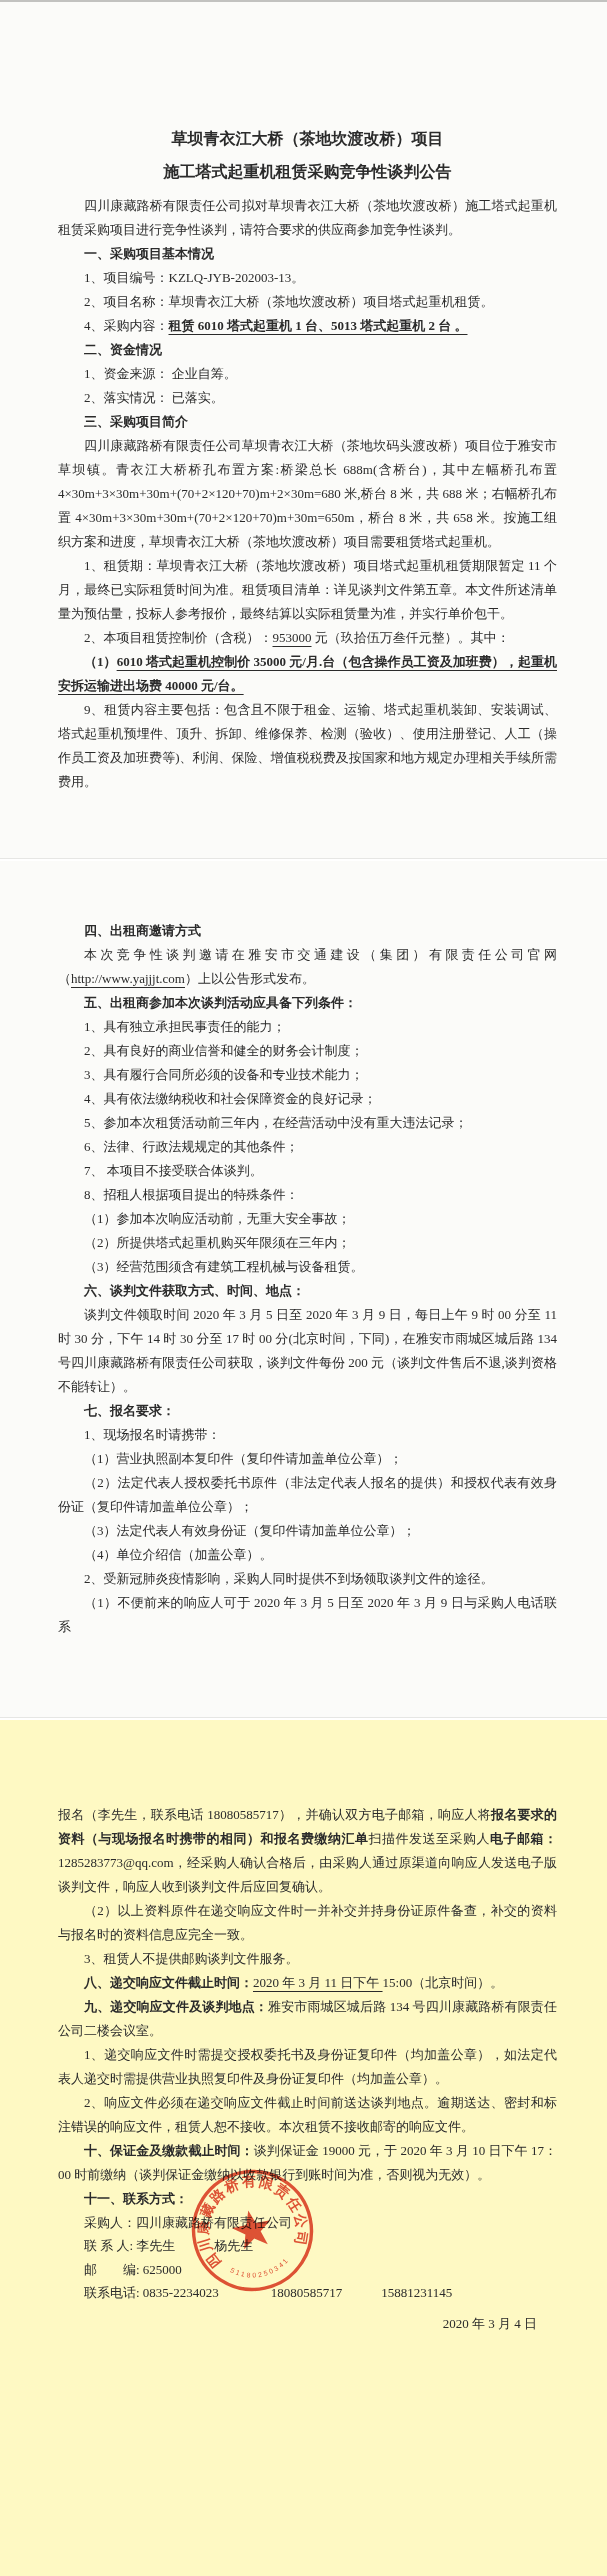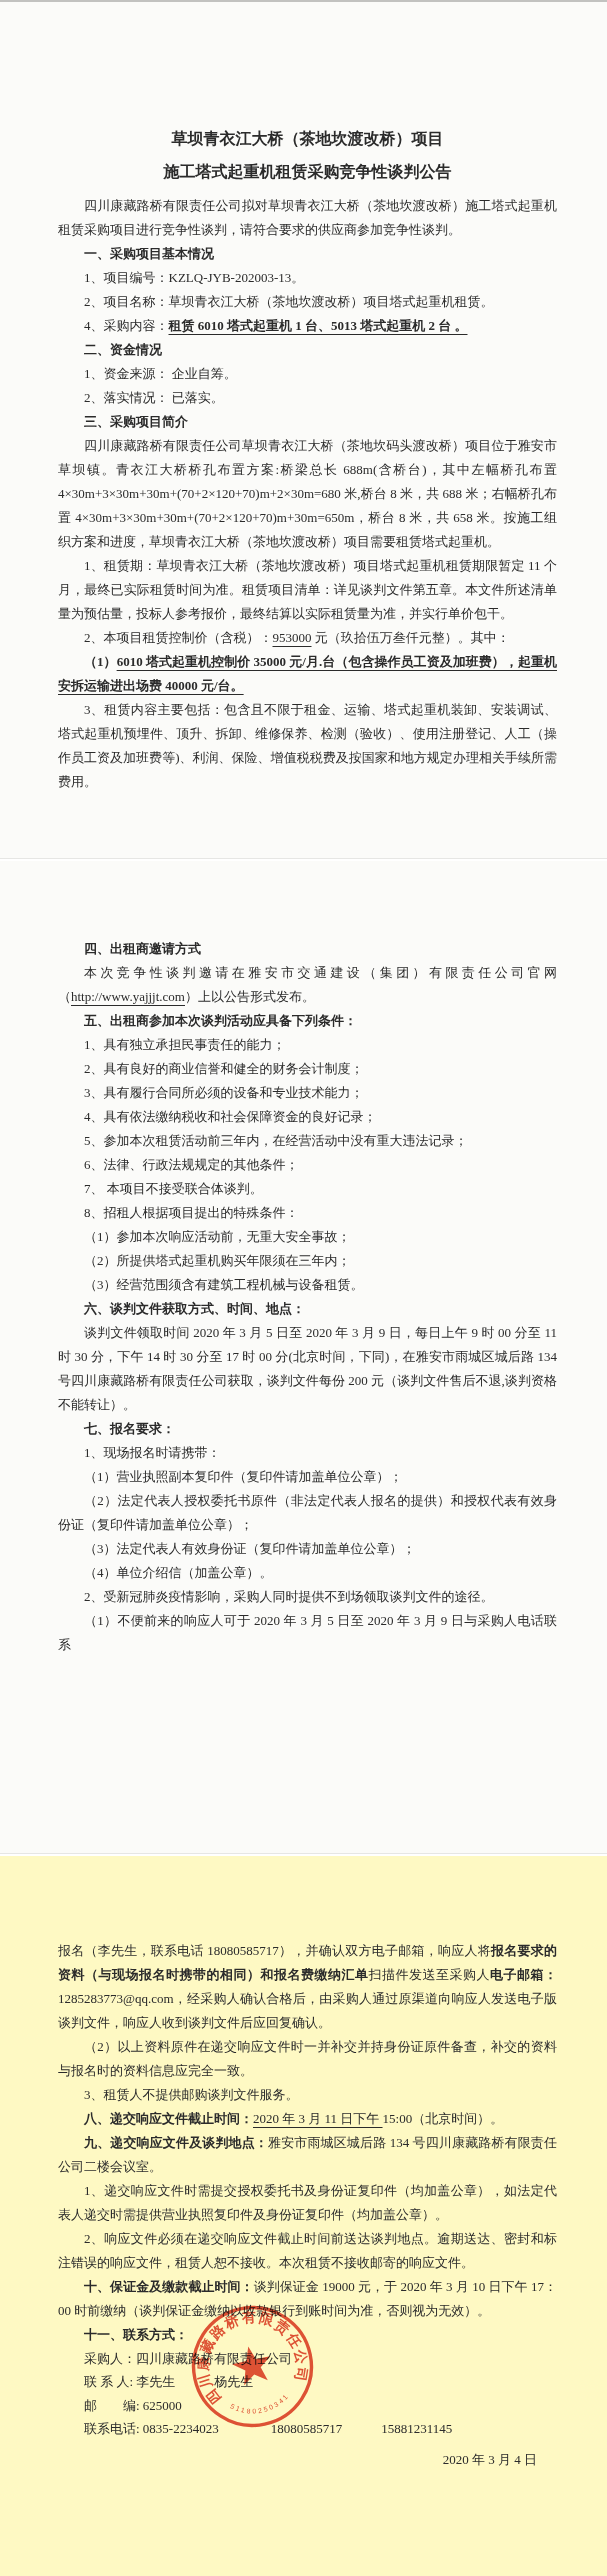--- a/index.html
+++ b/index.html
@@ -20,21 +20,21 @@
     padding-right:50px;
     background:#fbfbf9;
   }
   .page-gap{
     height:3px;
     background:#ffffff;
     border-top:0.8px solid #e6e6e4;
     box-sizing:border-box;
   }
   #page1{height:856px;padding-top:120px;}
-  #page2{height:992px;padding-top:76px;}
+  #page2{height:856px;padding-top:58px;}
   #page3{height:857px;padding-top:83px;background:#fef9c3;}
   .p{
     margin:0;
     font-size:13px;
     line-height:24px;
     text-align:justify;
     text-indent:2em;
   }
   .p.title{
     font-size:16px;
@@ -87,21 +87,21 @@
         <p class="p body"><span>2、项目名称：草坝青衣江大桥（茶地坎渡改桥）项目塔式起重机租赁。</span></p>
         <p class="p body"><span>4、采购内容：</span><span class="b u">租赁 6010 塔式起重机 1 台、5013 塔式起重机 2 台 。</span></p>
         <p class="p heading"><span>二、资金情况</span></p>
         <p class="p body"><span>1、资金来源： 企业自筹。</span></p>
         <p class="p body"><span>2、落实情况： 已落实。</span></p>
         <p class="p heading"><span>三、采购项目简介</span></p>
         <p class="p body"><span>四川康藏路桥有限责任公司草坝青衣江大桥（茶地坎码头渡改桥）项目位于雅安市草坝镇。青衣江大桥桥孔布置方案:桥梁总长 688m(含桥台)，其中左幅桥孔布置 4×30m+3×30m+30m+(70+2×120+70)m+2×30m=680 米,桥台 8 米，共 688 米；右幅桥孔布置 4×30m+3×30m+30m+(70+2×120+70)m+30m=650m，桥台 8 米，共 658 米。按施工组织方案和进度，草坝青衣江大桥（茶地坎渡改桥）项目需要租赁塔式起重机。</span></p>
         <p class="p body"><span>1、租赁期：草坝青衣江大桥（茶地坎渡改桥）项目塔式起重机租赁期限暂定 11 个月，最终已实际租赁时间为准。租赁项目清单：详见谈判文件第五章。本文件所述清单量为预估量，投标人参考报价，最终结算以实际租赁量为准，并实行单价包干。</span></p>
         <p class="p body"><span>2、本项目租赁控制价（含税）：</span><span class="u">953000</span><span> 元（玖拾伍万叁仟元整）。其中：</span></p>
         <p class="p body"><span class="b">（1）</span><span class="b u">6010 塔式起重机控制价 35000 元/月.台（包含操作员工资及加班费），起重机安拆运输进出场费 40000 元/台。</span></p>
-        <p class="p body"><span>3、租赁内容主要包括：包含且不限于租金、运输、塔式起重机装卸、安装调试、塔式起重机预埋件、顶升、拆卸、维修保养、检测（验收）、使用注册登记、人工（操作员工资及加班费等)、利润、保险、增值税税费及按国家和地方规定办理相关手续所需费用。</span></p>
+        <p class="p body"><span>9、租赁内容主要包括：包含且不限于租金、运输、塔式起重机装卸、安装调试、塔式起重机预埋件、顶升、拆卸、维修保养、检测（验收）、使用注册登记、人工（操作员工资及加班费等)、利润、保险、增值税税费及按国家和地方规定办理相关手续所需费用。</span></p>
       </div>
   </div>
 
   <div class="page-gap"></div>
 
   <div class="page" id="page2">
     <div class="content">
         <p class="p heading"><span>四、出租商邀请方式</span></p>
         <p class="p body"><span>本次竞争性谈判邀请在雅安市交通建设（集团）有限责任公司官网（</span><span class="u">http://www.yajjjt.com</span><span>）上以公告形式发布。</span></p>
         <p class="p heading"><span>五、出租商参加本次谈判活动应具备下列条件：</span></p>

